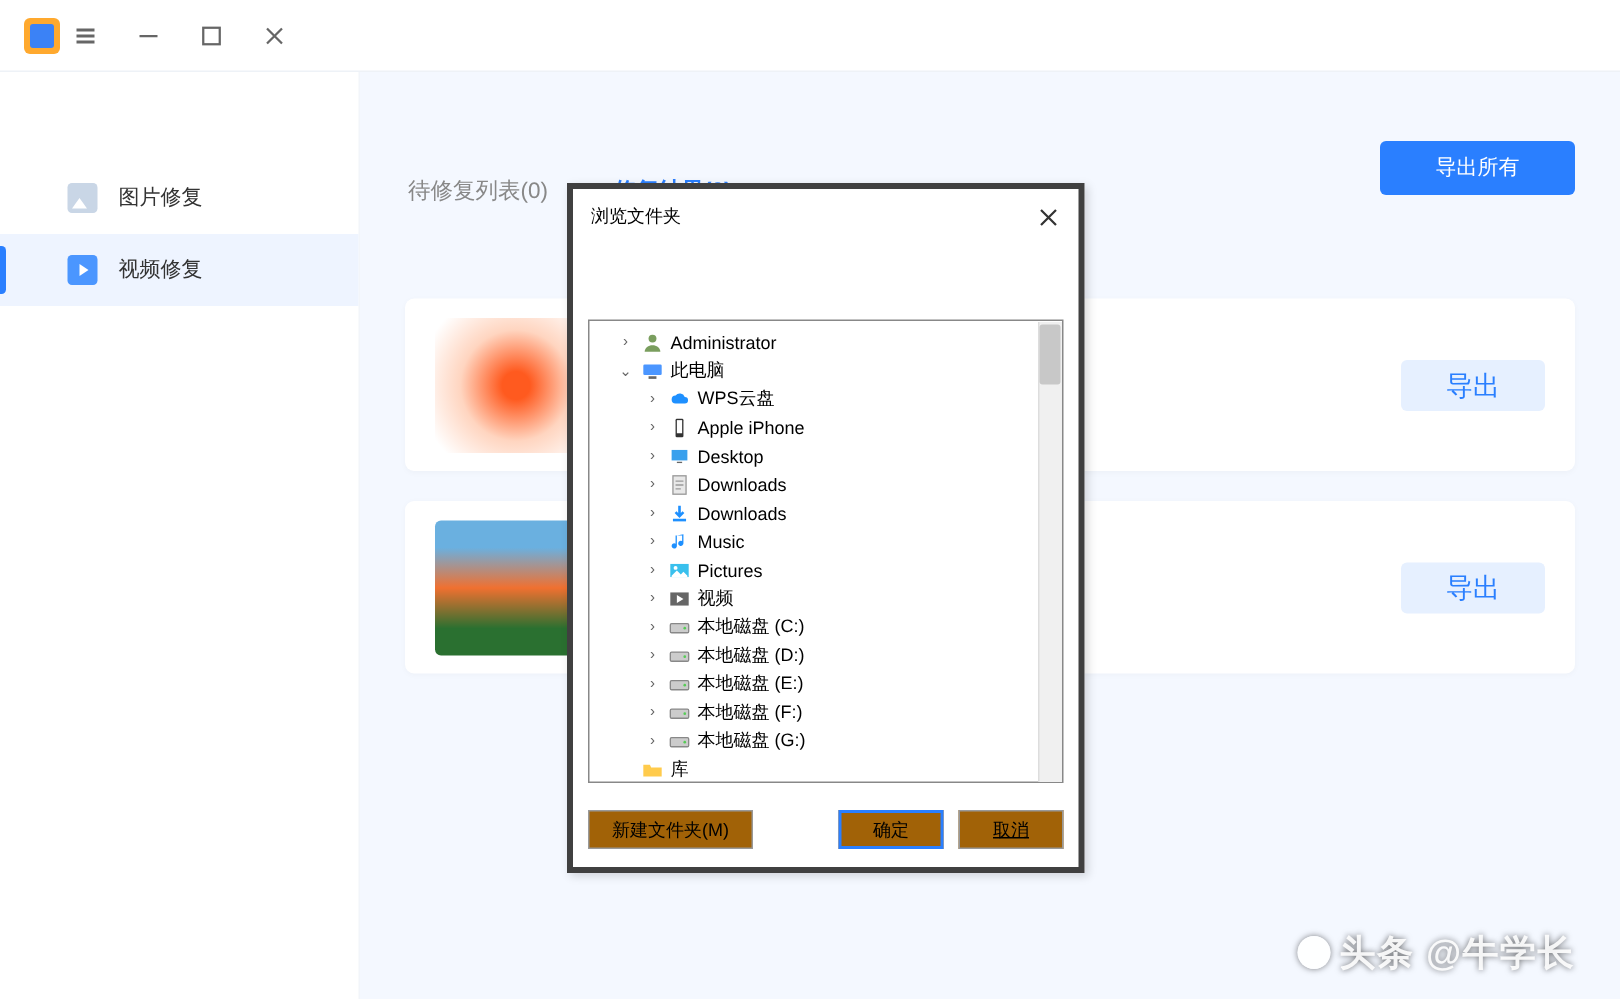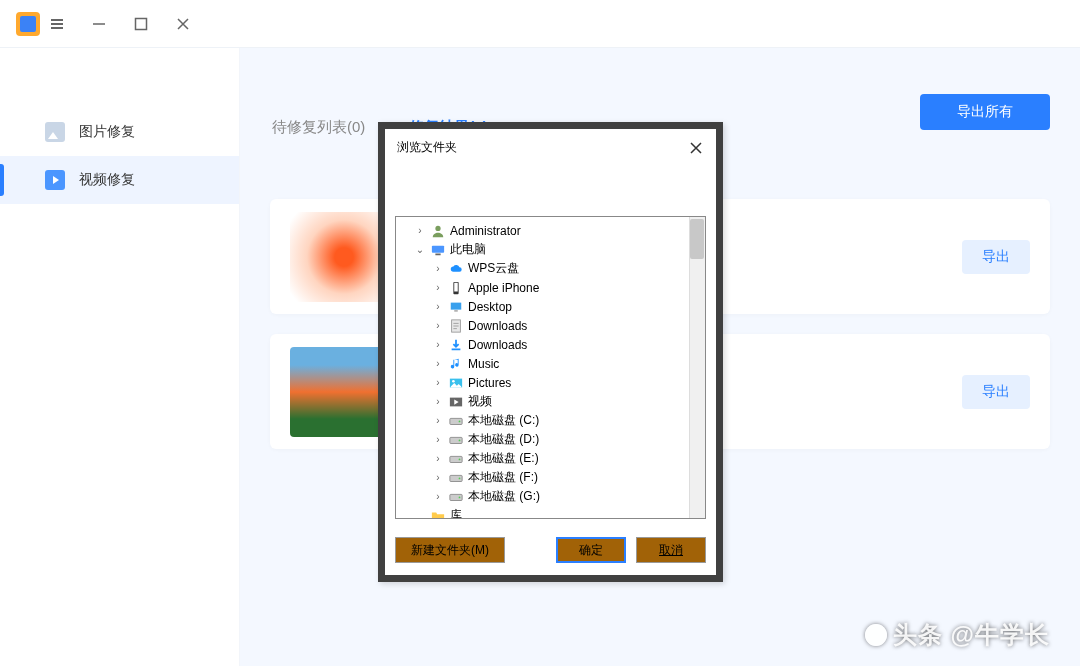--- a/index.html
+++ b/index.html
@@ -34,24 +34,24 @@
 
 .export-all { position: absolute; right: 30px; top: 46px; background: #2a7fff; color: #fff; border: none; border-radius: 4px; width: 130px; height: 36px; font-size: 14px; cursor: pointer; }
 
 .cards { margin-top: 50px; display: flex; flex-direction: column; gap: 20px; }
 .card { background: #fff; border-radius: 6px; height: 115px; display: flex; align-items: center; padding: 12px 20px; gap: 20px; box-shadow: 0 1px 4px rgba(0,0,0,0.03); }
 .thumb { width: 135px; height: 90px; border-radius: 4px; background: #eee; flex-shrink: 0; }
 .thumb.t1 { background: radial-gradient(circle at 40% 50%, #ff5a1f 10%, #ffd5c0 40%, #fff 70%); }
 .thumb.t2 { background: linear-gradient(#6ab0e0 20%, #f07030 50%, #2a7030 80%); }
 .card-mid { flex: 1; }
 .status { color: #666; font-size: 13px; }
-.export-btn { background: #e6f0ff; color: #2a7fff; border: none; border-radius: 4px; width: 68px; height: 34px; font-size: 14px; cursor: pointer; }
-
-
-.dialog { position: absolute; left: 378px; top: 122px; width: 345px; height: 460px; background: #fff; border: 7px solid #404040; box-shadow: 2px 2px 6px rgba(0,0,0,0.15); display: flex; flex-direction: column; }
+.export-btn { background: #e6f0ff; color: #2a7fff; border: none; border-radius: 4px; width: 96px; height: 34px; font-size: 18px; cursor: pointer; }
+
+
+.dialog { position: absolute; left: 378px; top: 122px; width: 345px; height: 460px; background: #fff; border: 4px solid #404040; box-shadow: 2px 2px 6px rgba(0,0,0,0.15); display: flex; flex-direction: column; }
 .dlg-title { display: flex; justify-content: space-between; align-items: center; padding: 10px 12px; font-size: 12px; }
 .dlg-close { cursor: pointer; width: 16px; height: 16px; display: flex; align-items: center; justify-content: center; }
 .dlg-close svg { width: 12px; height: 12px; stroke: #333; stroke-width: 1.5; fill: none; }
 
 .tree-box { margin: 50px 10px 10px 10px; border: 1px solid #888; flex: 1; overflow-y: auto; font-size: 12px; padding: 4px 0; position: relative; }
 .tree-row { display: flex; align-items: center; height: 19px; gap: 4px; cursor: pointer; padding-right: 6px; }
 .exp { width: 12px; text-align: center; color: #666; font-size: 10px; }
 .tico { width: 16px; height: 14px; display: flex; align-items: center; justify-content: center; }
 .tico svg { width: 14px; height: 14px; }
 .scrollbar-track { position: absolute; right: 0; top: 0; width: 16px; height: 100%; background: #f0f0f0; border-left: 1px solid #ddd;}

